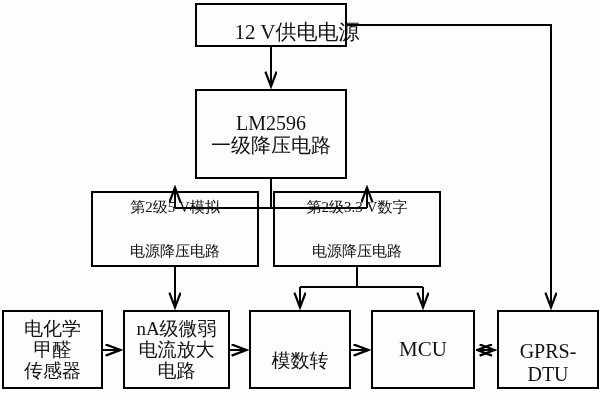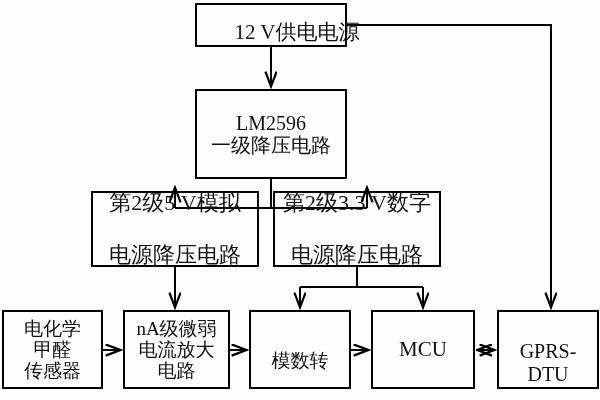--- a/index.html
+++ b/index.html
@@ -41,21 +41,21 @@
     text-align: center;
     color: #111111;
     line-height: 1.12;
     font-weight: 400;
     white-space: nowrap;
     pointer-events: none;
   }
   .blk-text .ln { display: block; }
   .t-12v    { font-size: 21px; }
   .t-lm     { font-size: 20px; }
-  .t-stage  { font-size: 22px; gap: 27px; }
+  .t-stage  { font-size: 15px; gap: 27px; }
   .t-small  { font-size: 19px; }
   .t-mcu    { font-size: 21px; }
   .t-gprs   { font-size: 20px; }
 </style>
 </head>
 <body>
 
 <div id="diagram-root">
 
   <svg id="diagram-svg" viewBox="0 0 600 400">

